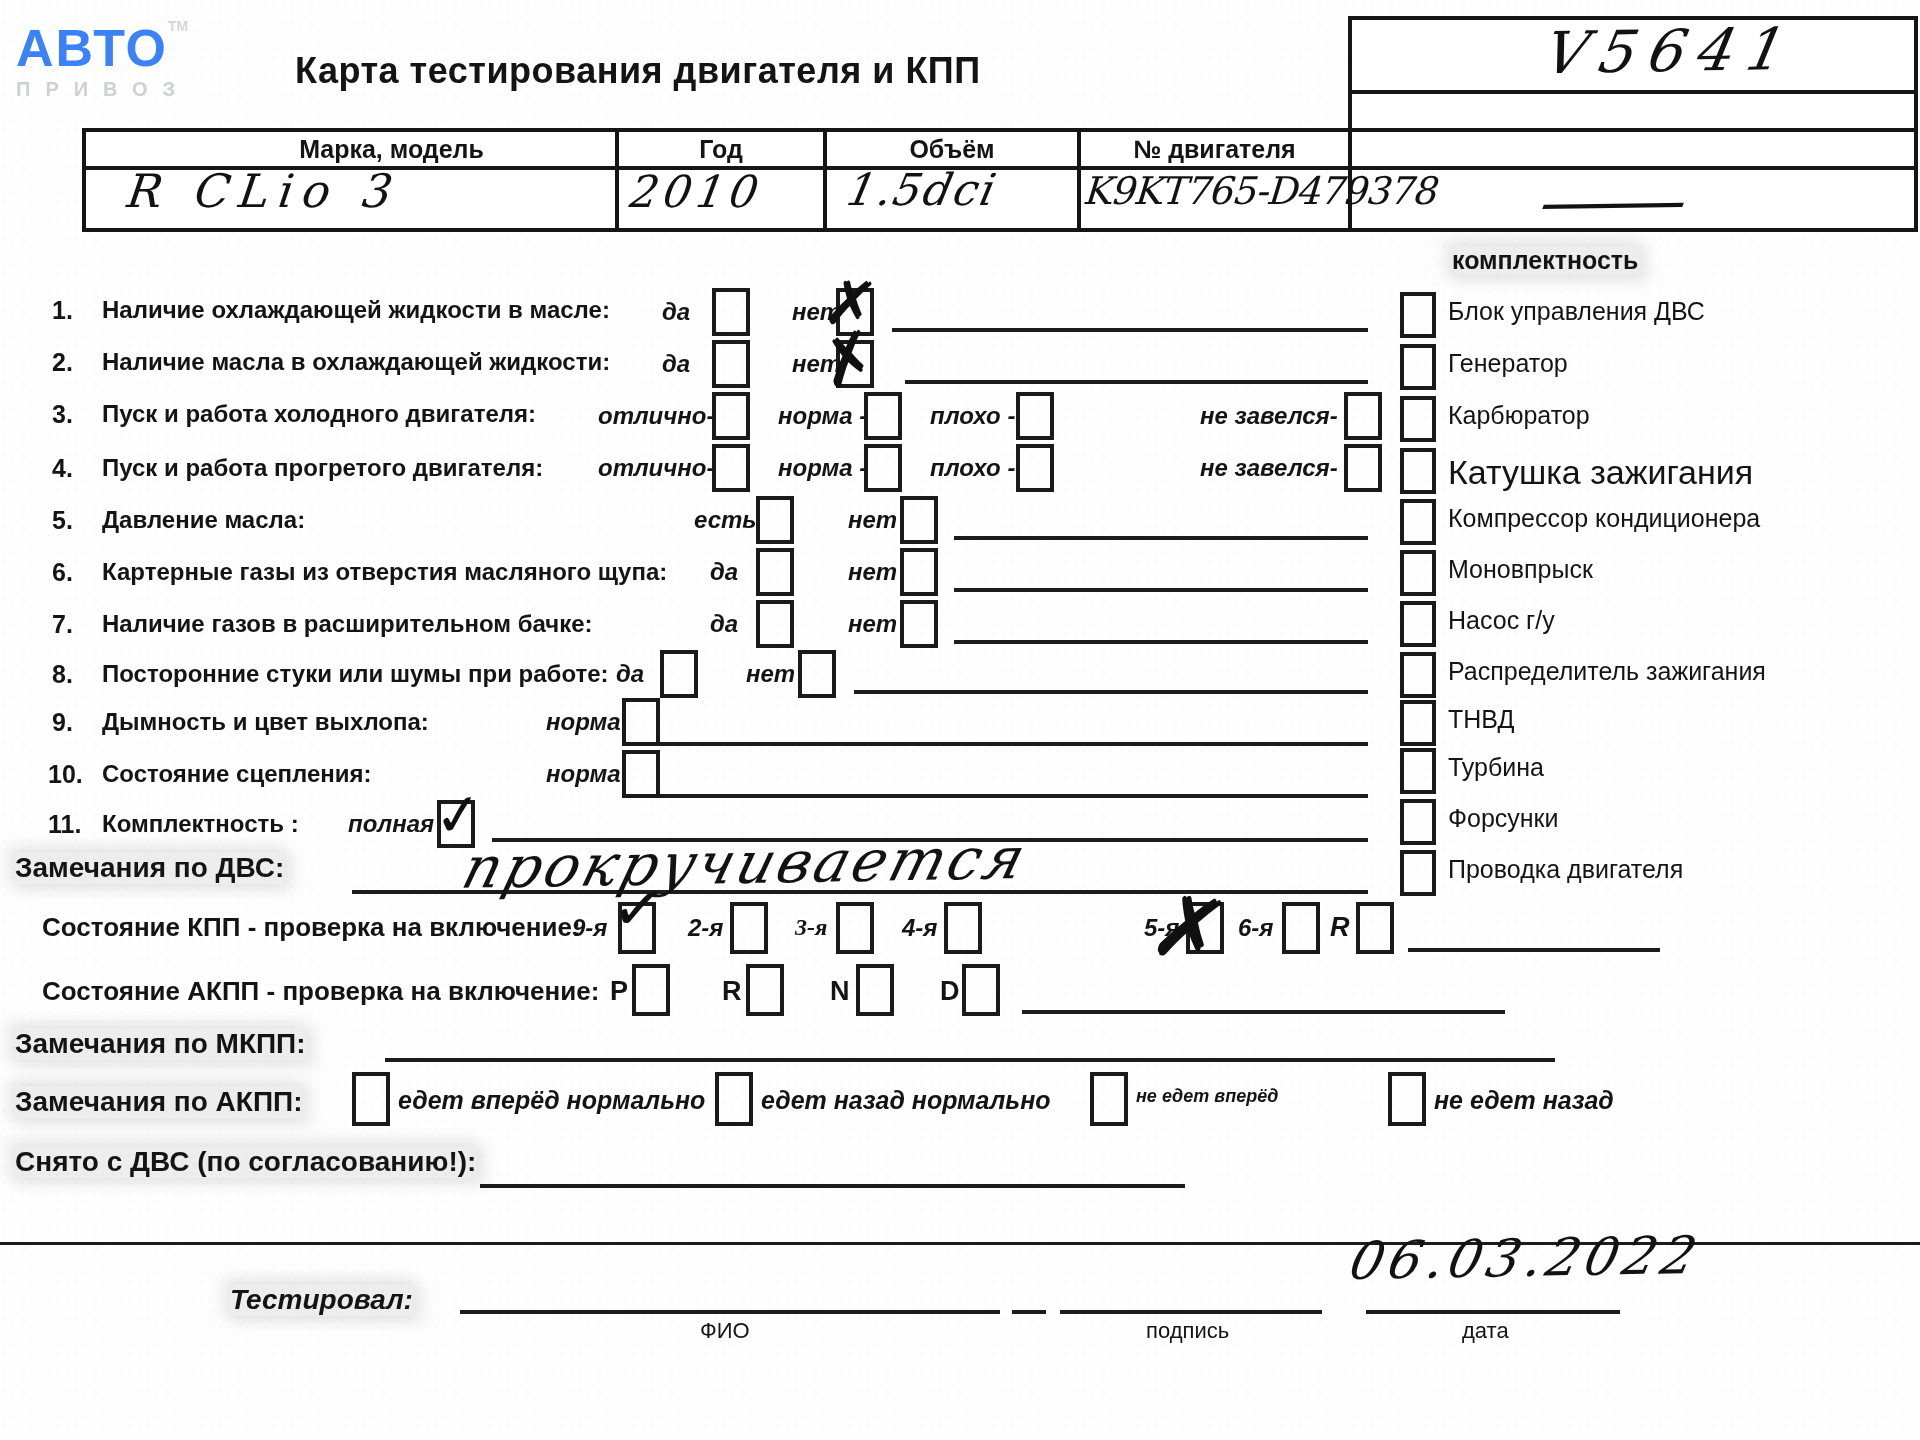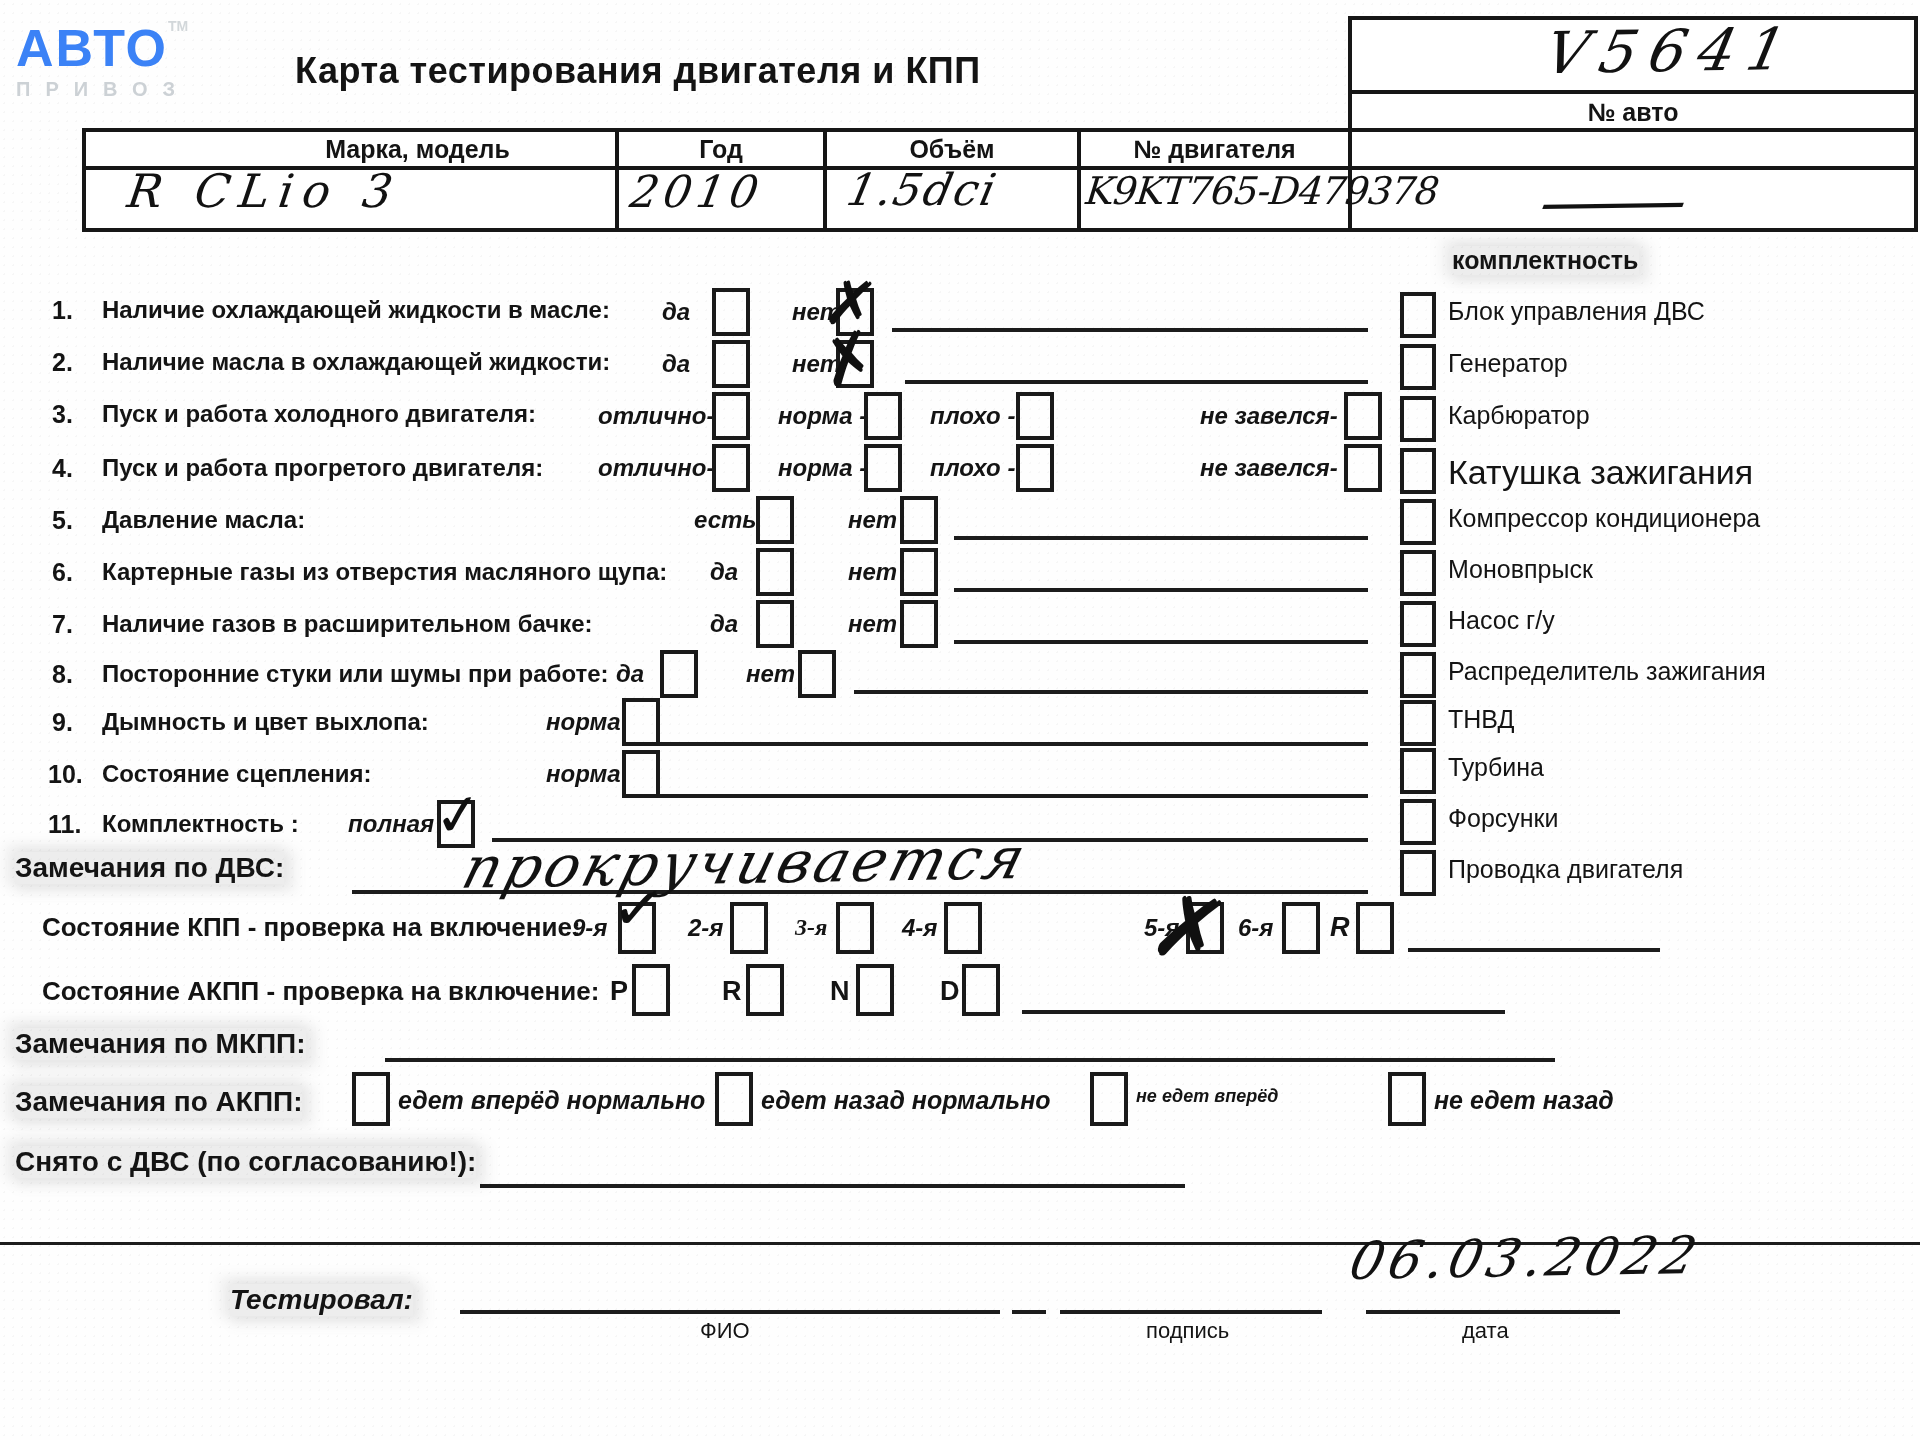--- a/index.html
+++ b/index.html
@@ -35,31 +35,30 @@
 <div class="abs" style="left:16px;top:18px;">
   <span class="logo-main">АВТО</span><span class="logo-tm">ТМ</span>
   <div class="logo-sub">ПРИВОЗ</div>
 </div>
 
 <div class="abs" style="left:295px;top:50px;font-size:36px;font-weight:bold;letter-spacing:0.5px;">Карта тестирования двигателя  и КПП</div>
 
 <div class="abs" style="left:1348px;top:16px;width:562px;height:108px;border:4px solid #161616;background:#fff;">
   <div class="hw" style="position:absolute;left:195px;top:2px;font-size:58px;letter-spacing:12px;transform:skewX(-13deg) rotate(-1deg);">V5641</div>
   <div style="position:absolute;left:0;right:0;top:70px;border-top:4px solid #161616;"></div>
-  <div style="position:absolute;left:0;right:0;top:78px;text-align:center;font-weight:bold;font-size:25px;">№ авто</div>
 </div>
 
 <div class="abs" style="left:82px;top:128px;width:1828px;height:96px;border:4px solid #161616;background:#fff;">
   <div class="vline" style="left:529px;"></div>
   <div class="vline" style="left:737px;"></div>
   <div class="vline" style="left:991px;"></div>
   <div class="vline" style="left:1262px;"></div>
   <div style="position:absolute;left:0;right:0;top:34px;border-top:4px solid #161616;"></div>
 
-  <div class="thead" style="left:0;width:611px;margin-left:26px;">Марка, модель</div>
+  <div class="thead" style="left:0;width:611px;">Марка, модель</div>
   <div class="thead" style="left:533px;width:204px;">Год</div>
   <div class="thead" style="left:741px;width:250px;">Объём</div>
   <div class="thead" style="left:995px;width:267px;">№ двигателя</div>
 
   <div class="hw" style="position:absolute;left:42px;top:36px;font-size:46px;letter-spacing:9px;transform:skewX(-8deg);">R  CLio 3</div>
   <div class="hw" style="position:absolute;left:545px;top:38px;font-size:44px;letter-spacing:5px;transform:skewX(-10deg);">2010</div>
   <div class="hw" style="position:absolute;left:762px;top:36px;font-size:44px;letter-spacing:2px;transform:skewX(-12deg);">1.5dci</div>
   <div class="hw" style="position:absolute;left:1000px;top:40px;font-size:38px;letter-spacing:-1px;transform:skewX(-6deg);">K9KT765-D479378</div>
   <div class="hw" style="position:absolute;left:1450px;top:38px;font-size:64px;transform:scaleX(2.4) rotate(-2deg);transform-origin:left center;">—</div>
 </div>

